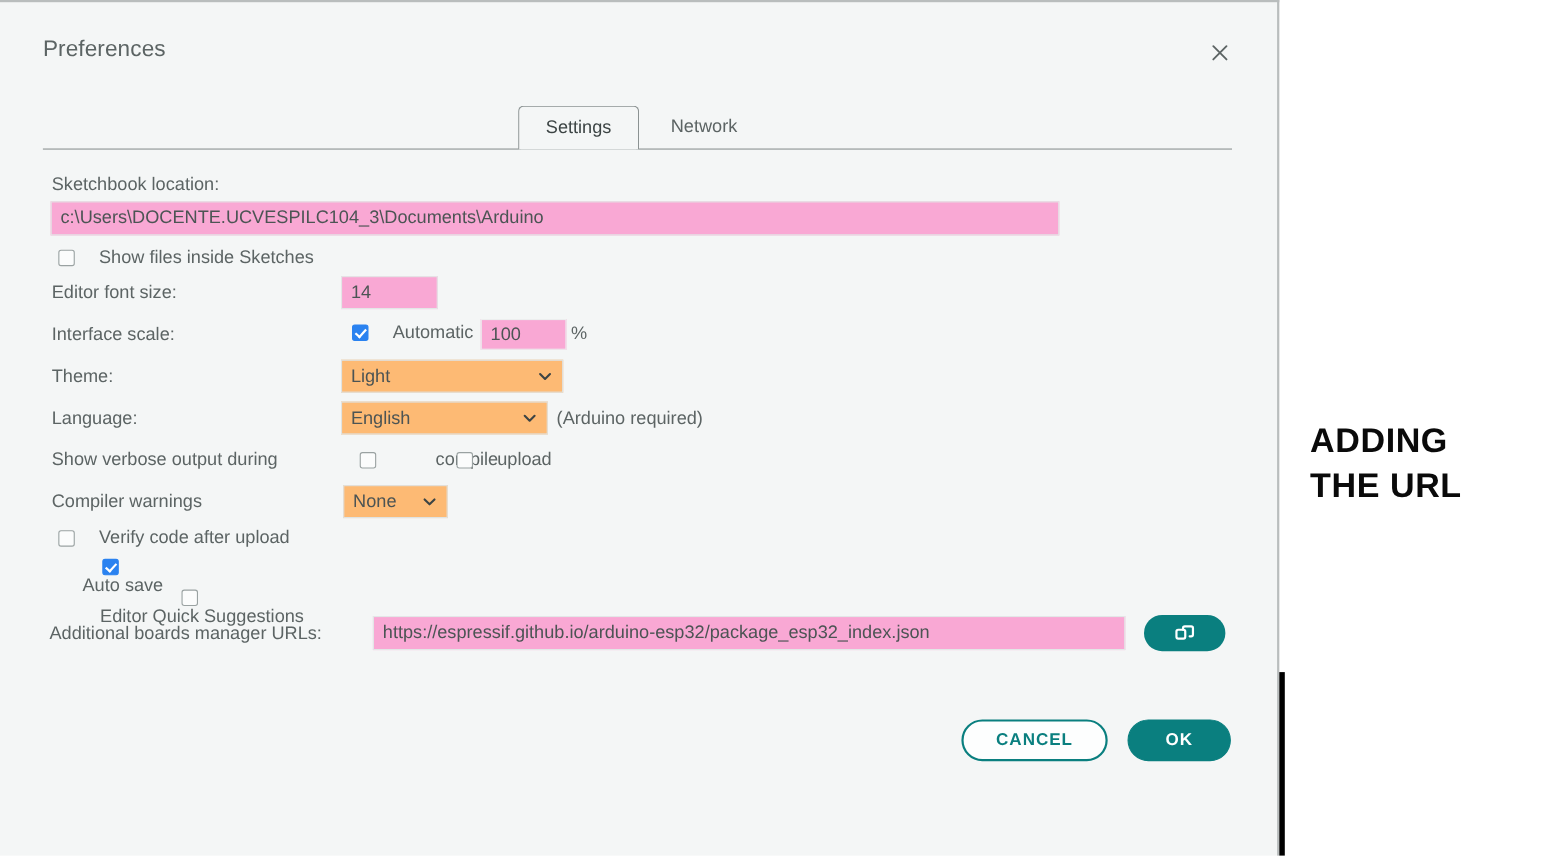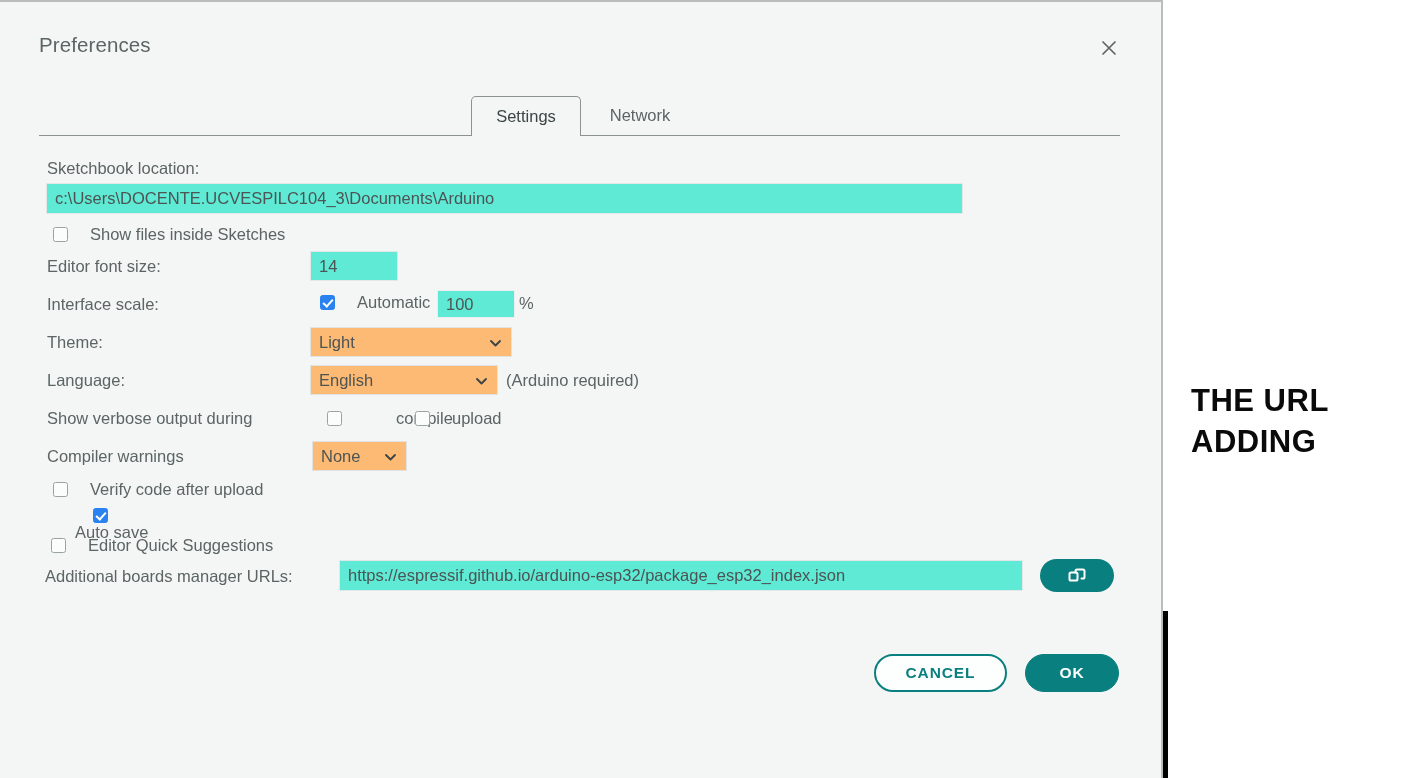--- a/index.html
+++ b/index.html
@@ -113,21 +113,21 @@
   
   .lbl {
     position: absolute;
     font-size: 16.5px;
     color: #5c6464;
     white-space: nowrap;
   }
   .txtinput {
     position: absolute;
     box-sizing: border-box;
-    background: #5eead4;
+    background: #f9a8d4;
     border: 1px solid #e3e7e7;
     font-family: "Liberation Sans", sans-serif;
     font-size: 16.5px;
     color: #4c5454;
     padding: 4px 8px;
     outline: none;
   }
   .cbwrap {
     position: absolute;
     display: flex;
@@ -327,21 +327,21 @@
   <div class="cbwrap" style="left:53px; top:478px;">
     <span class="cb"></span>
     <span class="cblabel">Verify code after upload</span>
   </div>
 
   <div class="cbwrap" style="left:53px; top:506px;flex-direction:column;">
     <span class="cb checked"></span>
     <span class="cblabel">Auto save</span>
   </div>
 
-  <div class="cbwrap" style="left:51px; top:534px;">
+  <div class="cbwrap" style="left:69px; top:534px;flex-direction:column;">
     <span class="cb"></span>
     <span class="cblabel">Editor Quick Suggestions</span>
   </div>
 
   <div class="lbl" style="left:45px; top:565px;">Additional boards manager URLs:</div>
   <input class="txtinput" style="left: 339px; top: 558px; width: 684px; height: 31px;" type="text" value="https://espressif.github.io/arduino-esp32/package_esp32_index.json">
   <div id="icon-button" style="left:1040px; top:557px; width:74px; height:33px;">
     <svg width="20" height="20" viewBox="0 0 20 20" aria-hidden="true">
       <rect x="2.5" y="6.5" width="8" height="8" rx="1.6" fill="none" stroke="#ffffff" stroke-width="2"></rect>
       <path d="M8.5 6.5 V5.1 a1.6 1.6 0 0 1 1.6-1.6 H15.9 a1.6 1.6 0 0 1 1.6 1.6 V10.9 a1.6 1.6 0 0 1 -1.6 1.6 H14.5" fill="none" stroke="#ffffff" stroke-width="2" stroke-linecap="round" stroke-linejoin="round"></path>
@@ -353,15 +353,15 @@
   </div>
   <div class="pill filled" style="left:1025px; top:652px; width:94px; height:38px;">
     <span>OK</span>
   </div>
 
 </div>
 
 <div id="black-rule"></div>
 
 <div id="annotation">
+  <div>ADDING</div>
   <div>THE URL</div>
-  <div>ADDING</div>
 </div>
 
 </body></html>

